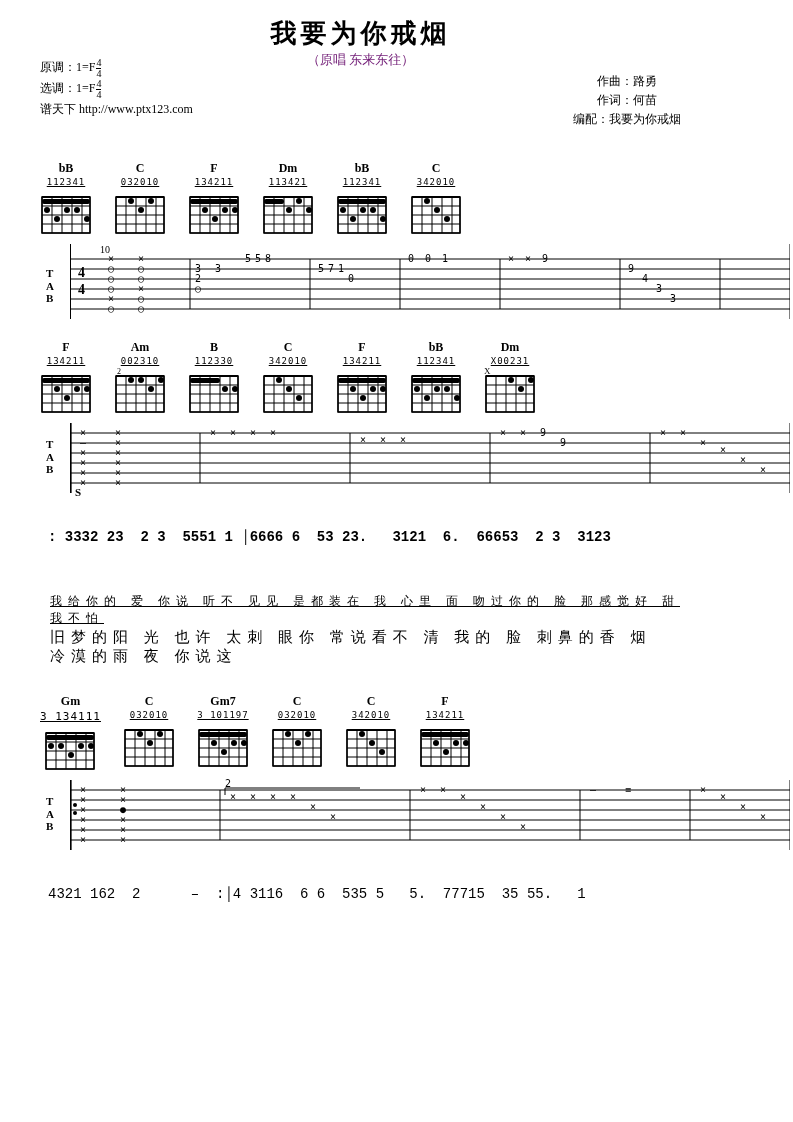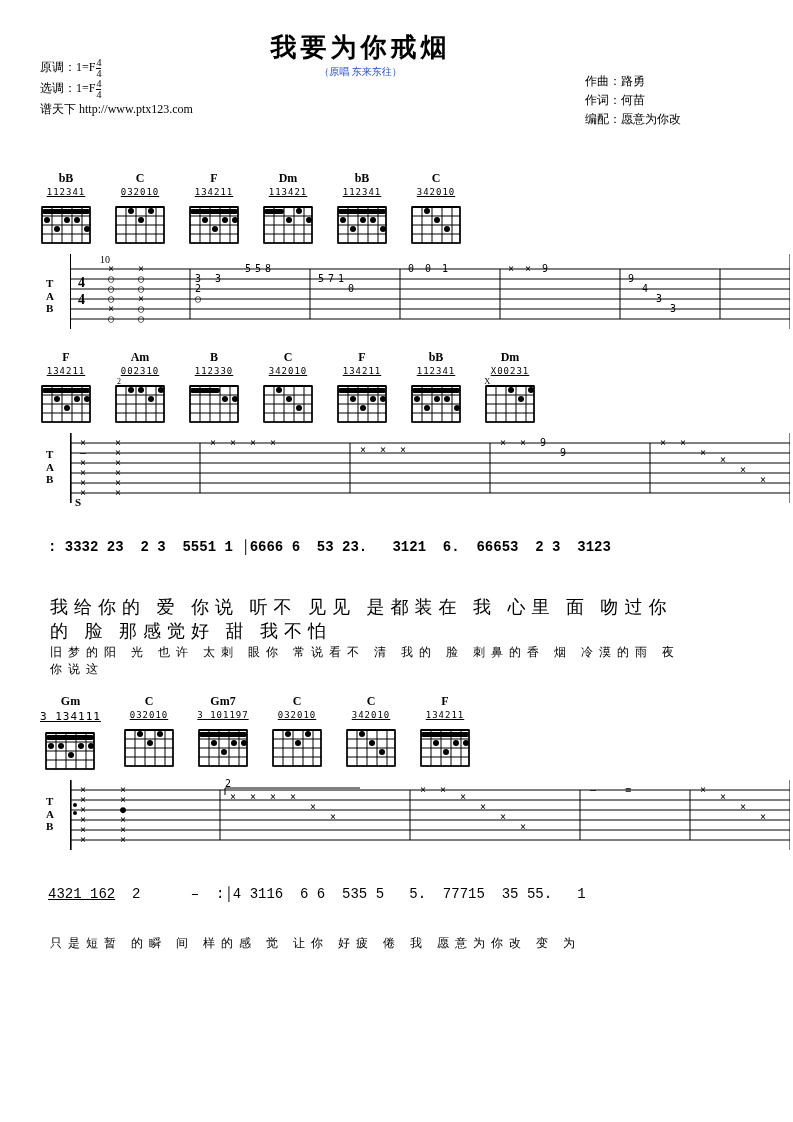--- a/index.html
+++ b/index.html
@@ -9,50 +9,50 @@
       background: #fff;
       font-family: 'SimSun', 'STSong', serif;
       color: #000;
       position: relative;
       overflow-x: hidden;
     }
     .page {
       width: 721px;
       min-height: 1122px;
       background: #fff;
-      padding: 30px 40px;
+      padding: 16px 40px;
       position: relative;
     }
     .title-section {
       text-align: center;
       margin-bottom: 4px;
     }
     .main-title {
       font-size: 26px;
       font-weight: bold;
       letter-spacing: 4px;
     }
     .subtitle {
-      font-size: 10px;
-      color: #1d4ed8;
+      font-size: 13px;
+      color: #701a75;
     }
     .meta-left {
       position: absolute;
       left: 40px;
       top: 58px;
       font-size: 12px;
       line-height: 1.6;
     }
     .meta-right {
       position: absolute;
       right: 40px;
       top: 72px;
       font-size: 12px;
       line-height: 1.6;
-      text-align: left;
+      text-align: center;
     }
 
     
     .inline-frac {
       display: inline-flex;
       flex-direction: column;
       font-size: 10px;
       vertical-align: middle;
       line-height: 1;
       margin: 0 1px;
@@ -118,21 +118,21 @@
           <span class="fn">4</span>
           <span class="fd">4</span>
         </span>
     </div>
     <div>谱天下 http://www.ptx123.com</div>
   </div>
 
   <div class="meta-right">
     <div>作曲：路勇</div>
     <div>作词：何苗</div>
-    <div>编配：愿意为你改</div>
+    <div>编配：我要为你戒烟</div>
   </div>
 
   <div style="height: 80px;"></div>
 
   <div class="chord-diag-row">
 
     <div class="diag-wrap">
       <div class="diag-name">bB</div>
       <div class="diag-fingers">112341</div>
       <svg class="chord-svg" viewBox="0 0 52 46">
@@ -588,30 +588,30 @@
       </svg>
       <div style="font-size:11px; position:absolute; left:-24px; top:20px; font-weight:bold;">T</div>
       <div style="font-size:11px; position:absolute; left:-24px; top:33px; font-weight:bold;">A</div>
       <div style="font-size:11px; position:absolute; left:-24px; top:45px; font-weight:bold;">B</div>
     </div>
 
     <div style="font-family:'Courier New',monospace; font-size:14px; margin-left:8px; white-space:pre; line-height:1.8;font-weight:bold;">
 <span>: 3332 23  2 3  5551 1 │6666 6  53 23.   3121  6.  66653  2 3  3123</span>
     </div>
 
-    <div style="font-size:18px; letter-spacing:6px; padding-left:10px; margin-top:9px; margin-bottom:1px;">
+    <div style="font-size:12px; letter-spacing:6px; padding-left:10px; margin-top:17px; margin-bottom:1px;text-decoration:underline;">
       我给你的  爱 你说 听不  见见  是都装在 我  心里  面     吻过你的   脸  那感觉好  甜  我不怕
     </div>
 
-    <div style="font-size:12px; letter-spacing:6px; padding-left:10px; margin-bottom:4px;">
+    <div style="font-size:15px; letter-spacing:6px; padding-left:10px; margin-bottom:4px;">
       旧梦的阳  光 也许 太刺  眼你  常说看不 清  我的  脸     刺鼻的香  烟  冷漠的雨  夜  你说这
     </div>
   </div>
 
-  <div style="margin-top:16px;">
+  <div style="margin-top:28px;">
     <div class="chord-diag-row">
 
       <div class="diag-wrap">
         <div class="diag-name">Gm</div>
         <div class="diag-fingers" style="font-size:11px;">3  134111</div>
         <svg class="chord-svg" viewBox="0 0 52 46">
           <rect x="2" y="8" width="48" height="36" fill="none" stroke="#000" stroke-width="1.5"></rect>
           <line x1="2" y1="8" x2="2" y2="44" stroke="#000" stroke-width="1"></line>
           <line x1="12" y1="8" x2="12" y2="44" stroke="#000" stroke-width="1"></line>
           <line x1="22" y1="8" x2="22" y2="44" stroke="#000" stroke-width="1"></line>
@@ -810,21 +810,18 @@
         <text x="650" y="25" font-size="10" font-family="monospace">×</text>
         <text x="670" y="35" font-size="10" font-family="monospace">×</text>
         <text x="690" y="45" font-size="10" font-family="monospace">×</text>
       </svg>
       <div style="font-size:11px; position:absolute; left:-24px; top:20px; font-weight:bold;">T</div>
       <div style="font-size:11px; position:absolute; left:-24px; top:33px; font-weight:bold;">A</div>
       <div style="font-size:11px; position:absolute; left:-24px; top:45px; font-weight:bold;">B</div>
     </div>
 
     <div style="font-family:'Courier New',monospace; font-size:14px; margin-left:8px; white-space:pre; line-height:1.8;">
-<span><span style="text-decoration:underline;">4321 162</span>  2      –  :│4 3116  6 6  535 5   5.  77715  35 55.   1</span>
-    </div>
-
-    <div style="font-size:12px; letter-spacing:6px; padding-left:10px; margin-top:3px;">
-      只是短暂  的瞬  间            样的感  觉  让你  好疲  倦     我  愿意为你改  变     为
-    </div>
+<span><span style="">4321 162</span>  2      –  :│4 3116  6 6  535 5   5.  77715  35 55.   1</span>
+    </div>
+
   </div>
 
 </div>
 
 </body></html>

